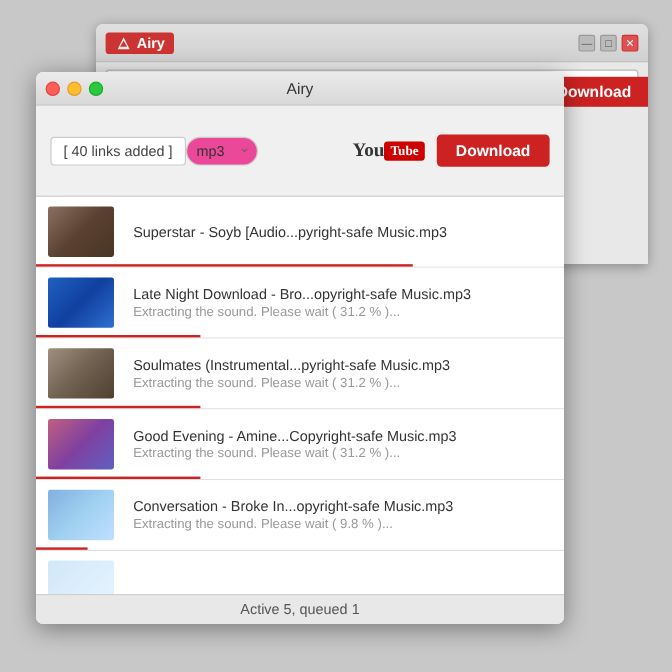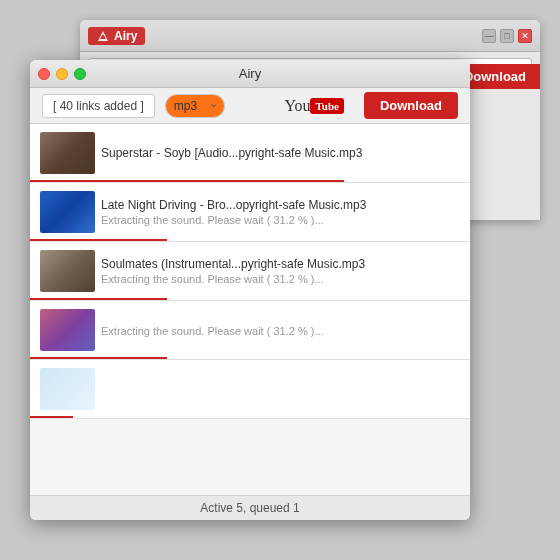--- a/index.html
+++ b/index.html
@@ -141,38 +141,37 @@
       width: 12px;
       height: 12px;
       border-radius: 50%;
     }
     .tl-red { background: #ff5f57; border: 1px solid #e0443e; }
     .tl-yellow { background: #ffbd2e; border: 1px solid #dea123; }
     .tl-green { background: #28c940; border: 1px solid #1aab29; }
 
     .airy-toolbar {
       background: #f0f0f0;
-      padding: 4px 12px;
+      padding: 24px 12px;
       border-bottom: 1px solid #d0d0d0;
       display: flex;
       align-items: center;
-      gap: 10px;
     }
 
     .links-badge {
       background: white;
       border: 1px solid #ccc;
       border-radius: 3px;
       padding: 4px 10px;
       font-size: 12px;
       color: #444;
     }
 
     .format-select {
-      background: #f97316;
+      background: #ec4899;
       border: 1px solid #ccc;
       border-radius: 12px;
       padding: 4px 20px 4px 8px;
       font-size: 12px;
       color: #333;
       appearance: none;
       position: relative;
       cursor: pointer;
       min-width: 60px;
     }
@@ -194,21 +193,21 @@
 
     .youtube-logo {
       display: flex;
       align-items: center;
       gap: 0;
       margin-left: auto;
     }
 
     .yt-you {
       font-size: 16px;
-      font-weight: normal;
+      font-weight: bold;
       color: #333;
       font-family: Georgia, serif;
     }
 
     .yt-tube {
       background: #cc0000;
       color: white;
       font-size: 11px;
       font-weight: bold;
       padding: 2px 5px;
@@ -233,21 +232,21 @@
       flex: 1;
       overflow-y: auto;
       background: #f5f5f5;
     }
 
     .track-item {
       display: flex;
       align-items: center;
       padding: 8px 10px;
       border-bottom: 1px solid #e0e0e0;
-      gap: 6px;
+      gap: 16px;
       background: white;
       position: relative;
     }
 
     .track-item::after {
       content: '';
       position: absolute;
       bottom: 0;
       left: 0;
       height: 2px;
@@ -380,39 +379,49 @@
         </div>
         <div class="track-info">
           <div class="track-title">Superstar - Soyb [Audio...pyright-safe Music.mp3</div>
         </div>
       </div>
       <div class="track-item" style="--progress: 31.2%;">
         <div class="track-thumb thumb-2">
           <div class="thumb-overlay"></div>
         </div>
         <div class="track-info">
-          <div class="track-title">Late Night Driving - Bro...opyright-safe Music.mp3</div>
+          <div class="track-title">Late Night Download - Bro...opyright-safe Music.mp3</div>
           <div class="track-status">Extracting the sound. Please wait ( 31.2 % )...</div>
         </div>
       </div>
       <div class="track-item" style="--progress: 31.2%;">
         <div class="track-thumb thumb-3">
           <div class="thumb-overlay"></div>
         </div>
         <div class="track-info">
           <div class="track-title">Soulmates (Instrumental...pyright-safe Music.mp3</div>
           <div class="track-status">Extracting the sound. Please wait ( 31.2 % )...</div>
         </div>
       </div>
       <div class="track-item" style="--progress: 31.2%;">
         <div class="track-thumb thumb-4">
           <div class="thumb-overlay"></div>
         </div>
         <div class="track-info">
+          <div class="track-title">Good Evening - Amine...Copyright-safe Music.mp3</div>
           <div class="track-status">Extracting the sound. Please wait ( 31.2 % )...</div>
+        </div>
+      </div>
+      <div class="track-item" style="--progress: 9.8%;">
+        <div class="track-thumb thumb-5">
+          <div class="thumb-overlay"></div>
+        </div>
+        <div class="track-info">
+          <div class="track-title">Conversation - Broke In...opyright-safe Music.mp3</div>
+          <div class="track-status">Extracting the sound. Please wait ( 9.8 % )...</div>
         </div>
       </div>
       <div class="track-item" style="--progress: 0%;">
         <div class="track-thumb thumb-6">
           <div class="thumb-overlay"></div>
         </div>
       </div>
     </div>
 
   <div class="airy-statusbar">Active 5, queued 1</div>

